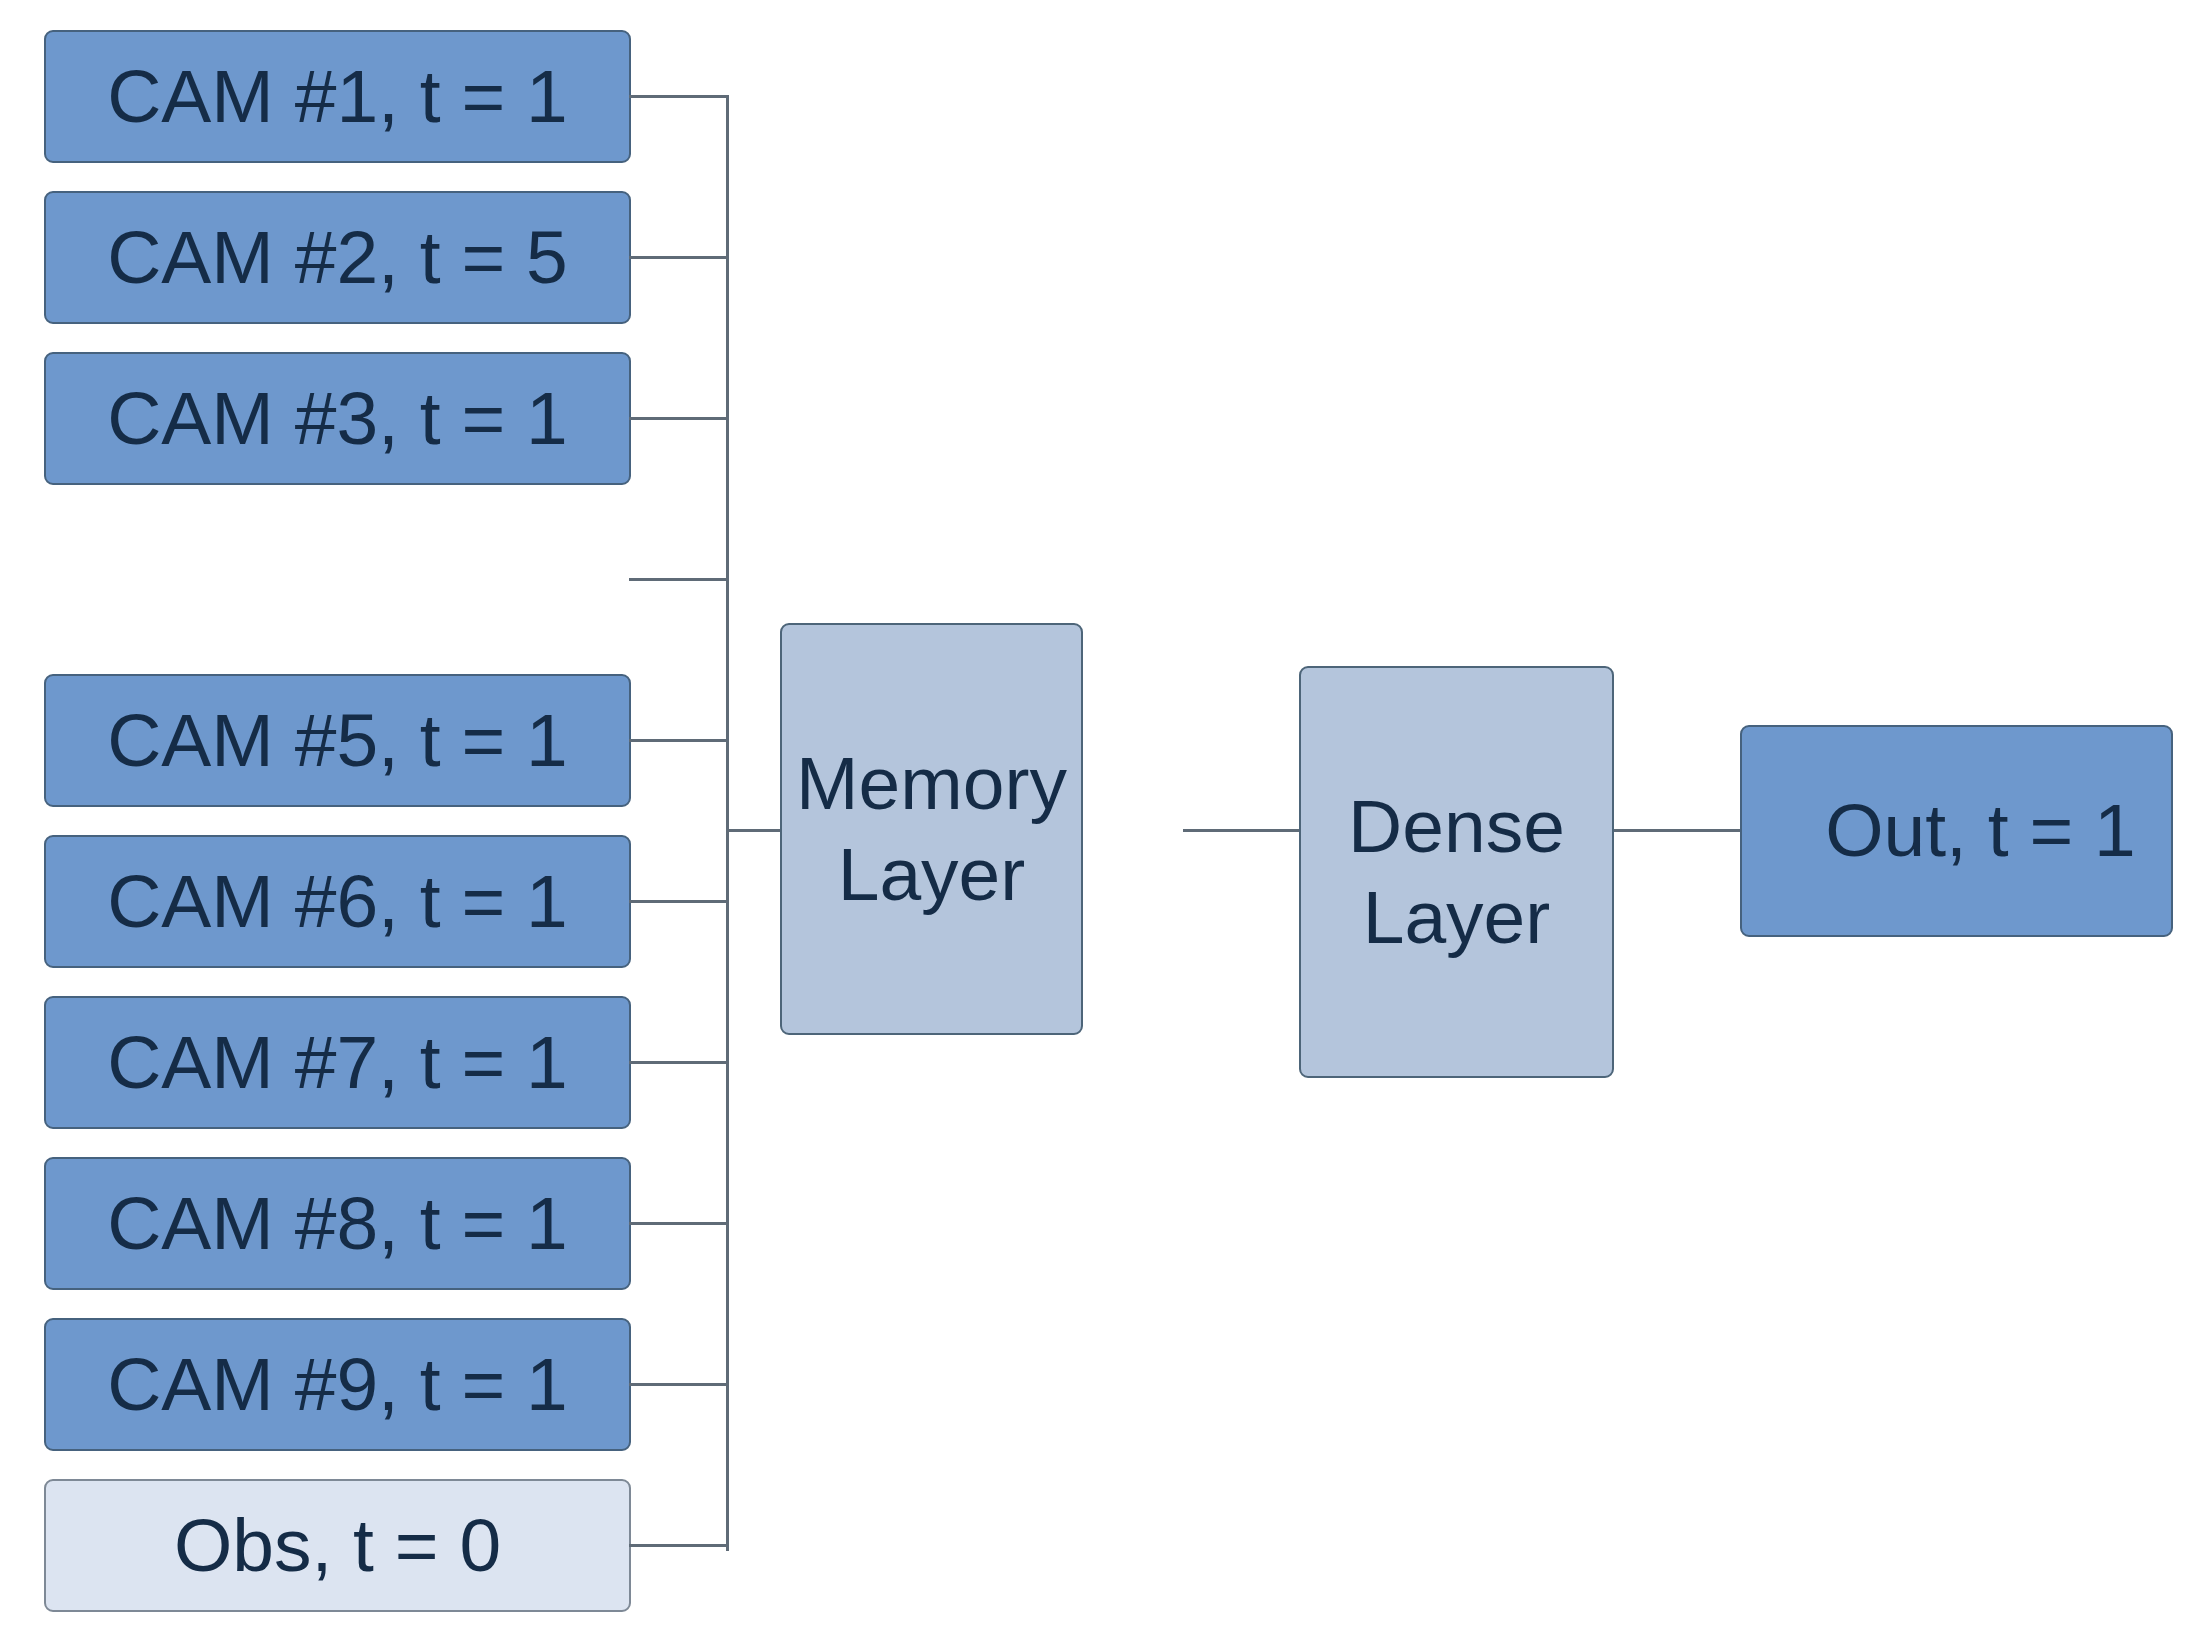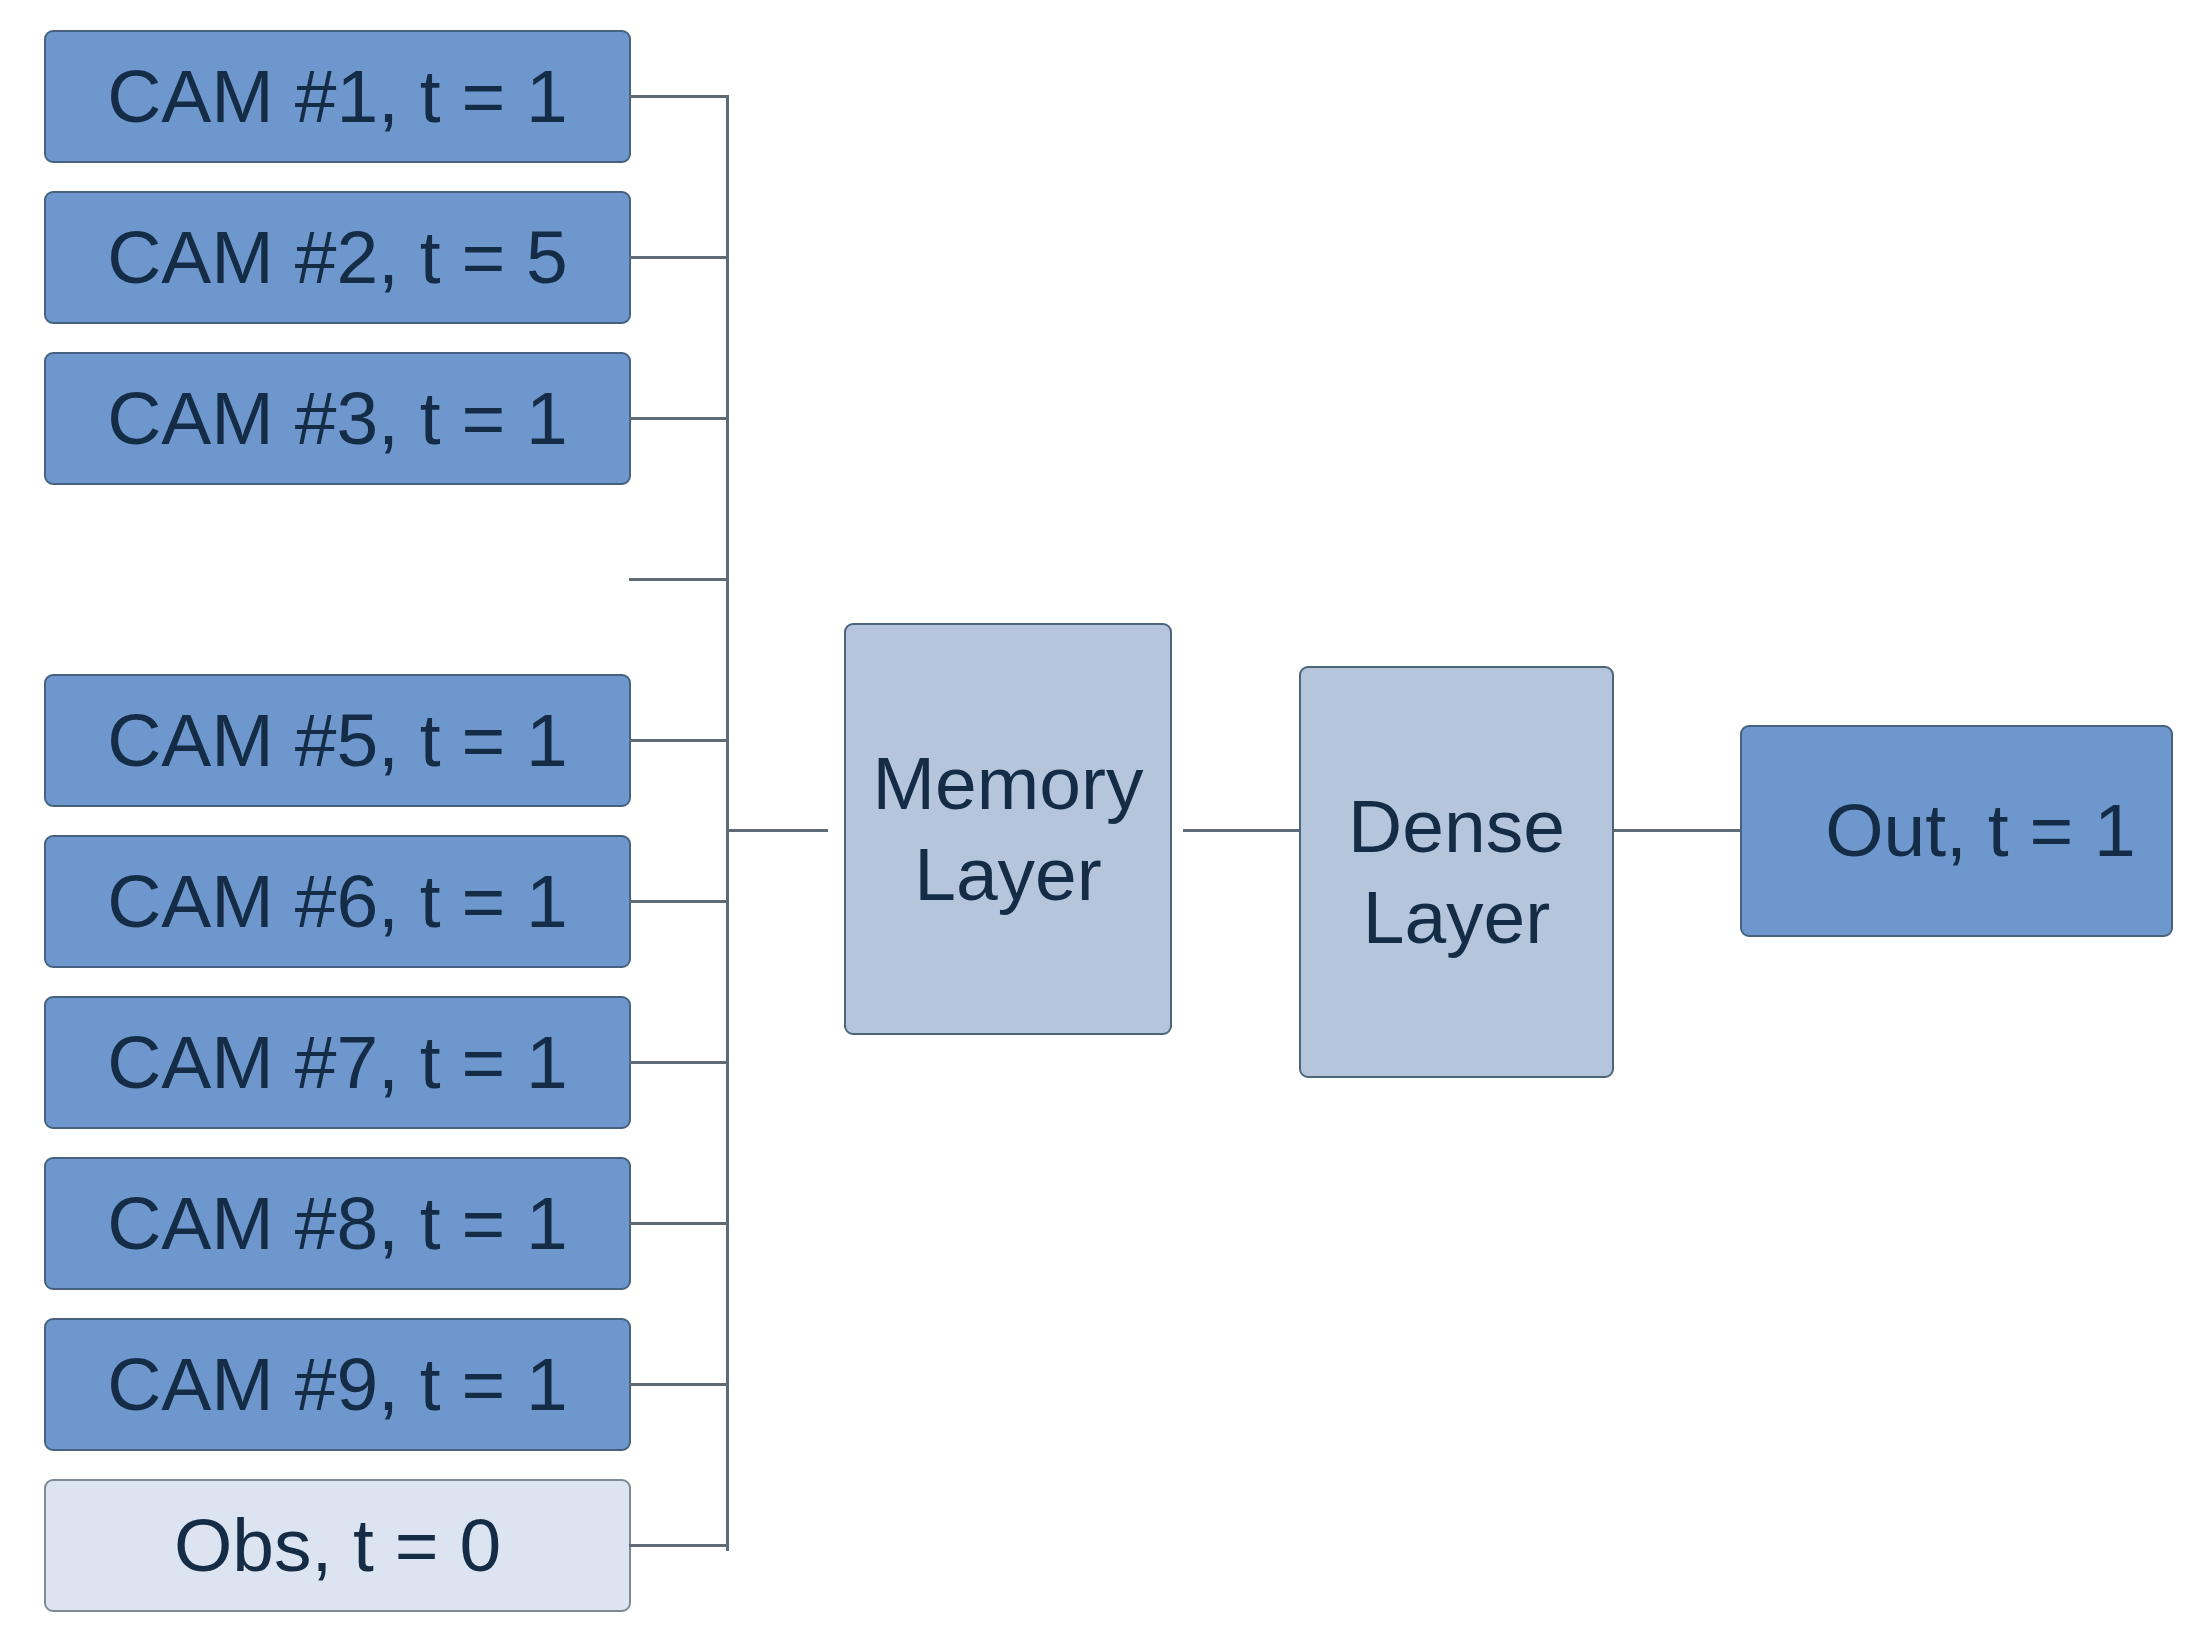--- a/index.html
+++ b/index.html
@@ -55,21 +55,21 @@
     border-color: var(--input-obs-border);
   }
   
   .box.layer {
     top: 623px;
     height: 412px;
     background: var(--layer-fill);
     border: 2.8px solid var(--layer-border);
     white-space: pre-line;
   }
-  .box.layer.memory { left: 844px; width: 328px; justify-content: center; }
+  .box.layer.memory { left: 780px; width: 303px; justify-content: center; }
   .box.layer.dense  { left: 1299px; width: 315px; margin-top: 43px; }
   
   .box.output {
     left: 1740px;
     top: 725px;
     width: 433px;
     height: 212px;
     background: var(--output-fill);
     border: 2.8px solid var(--output-border);
     padding-left: 48px;

